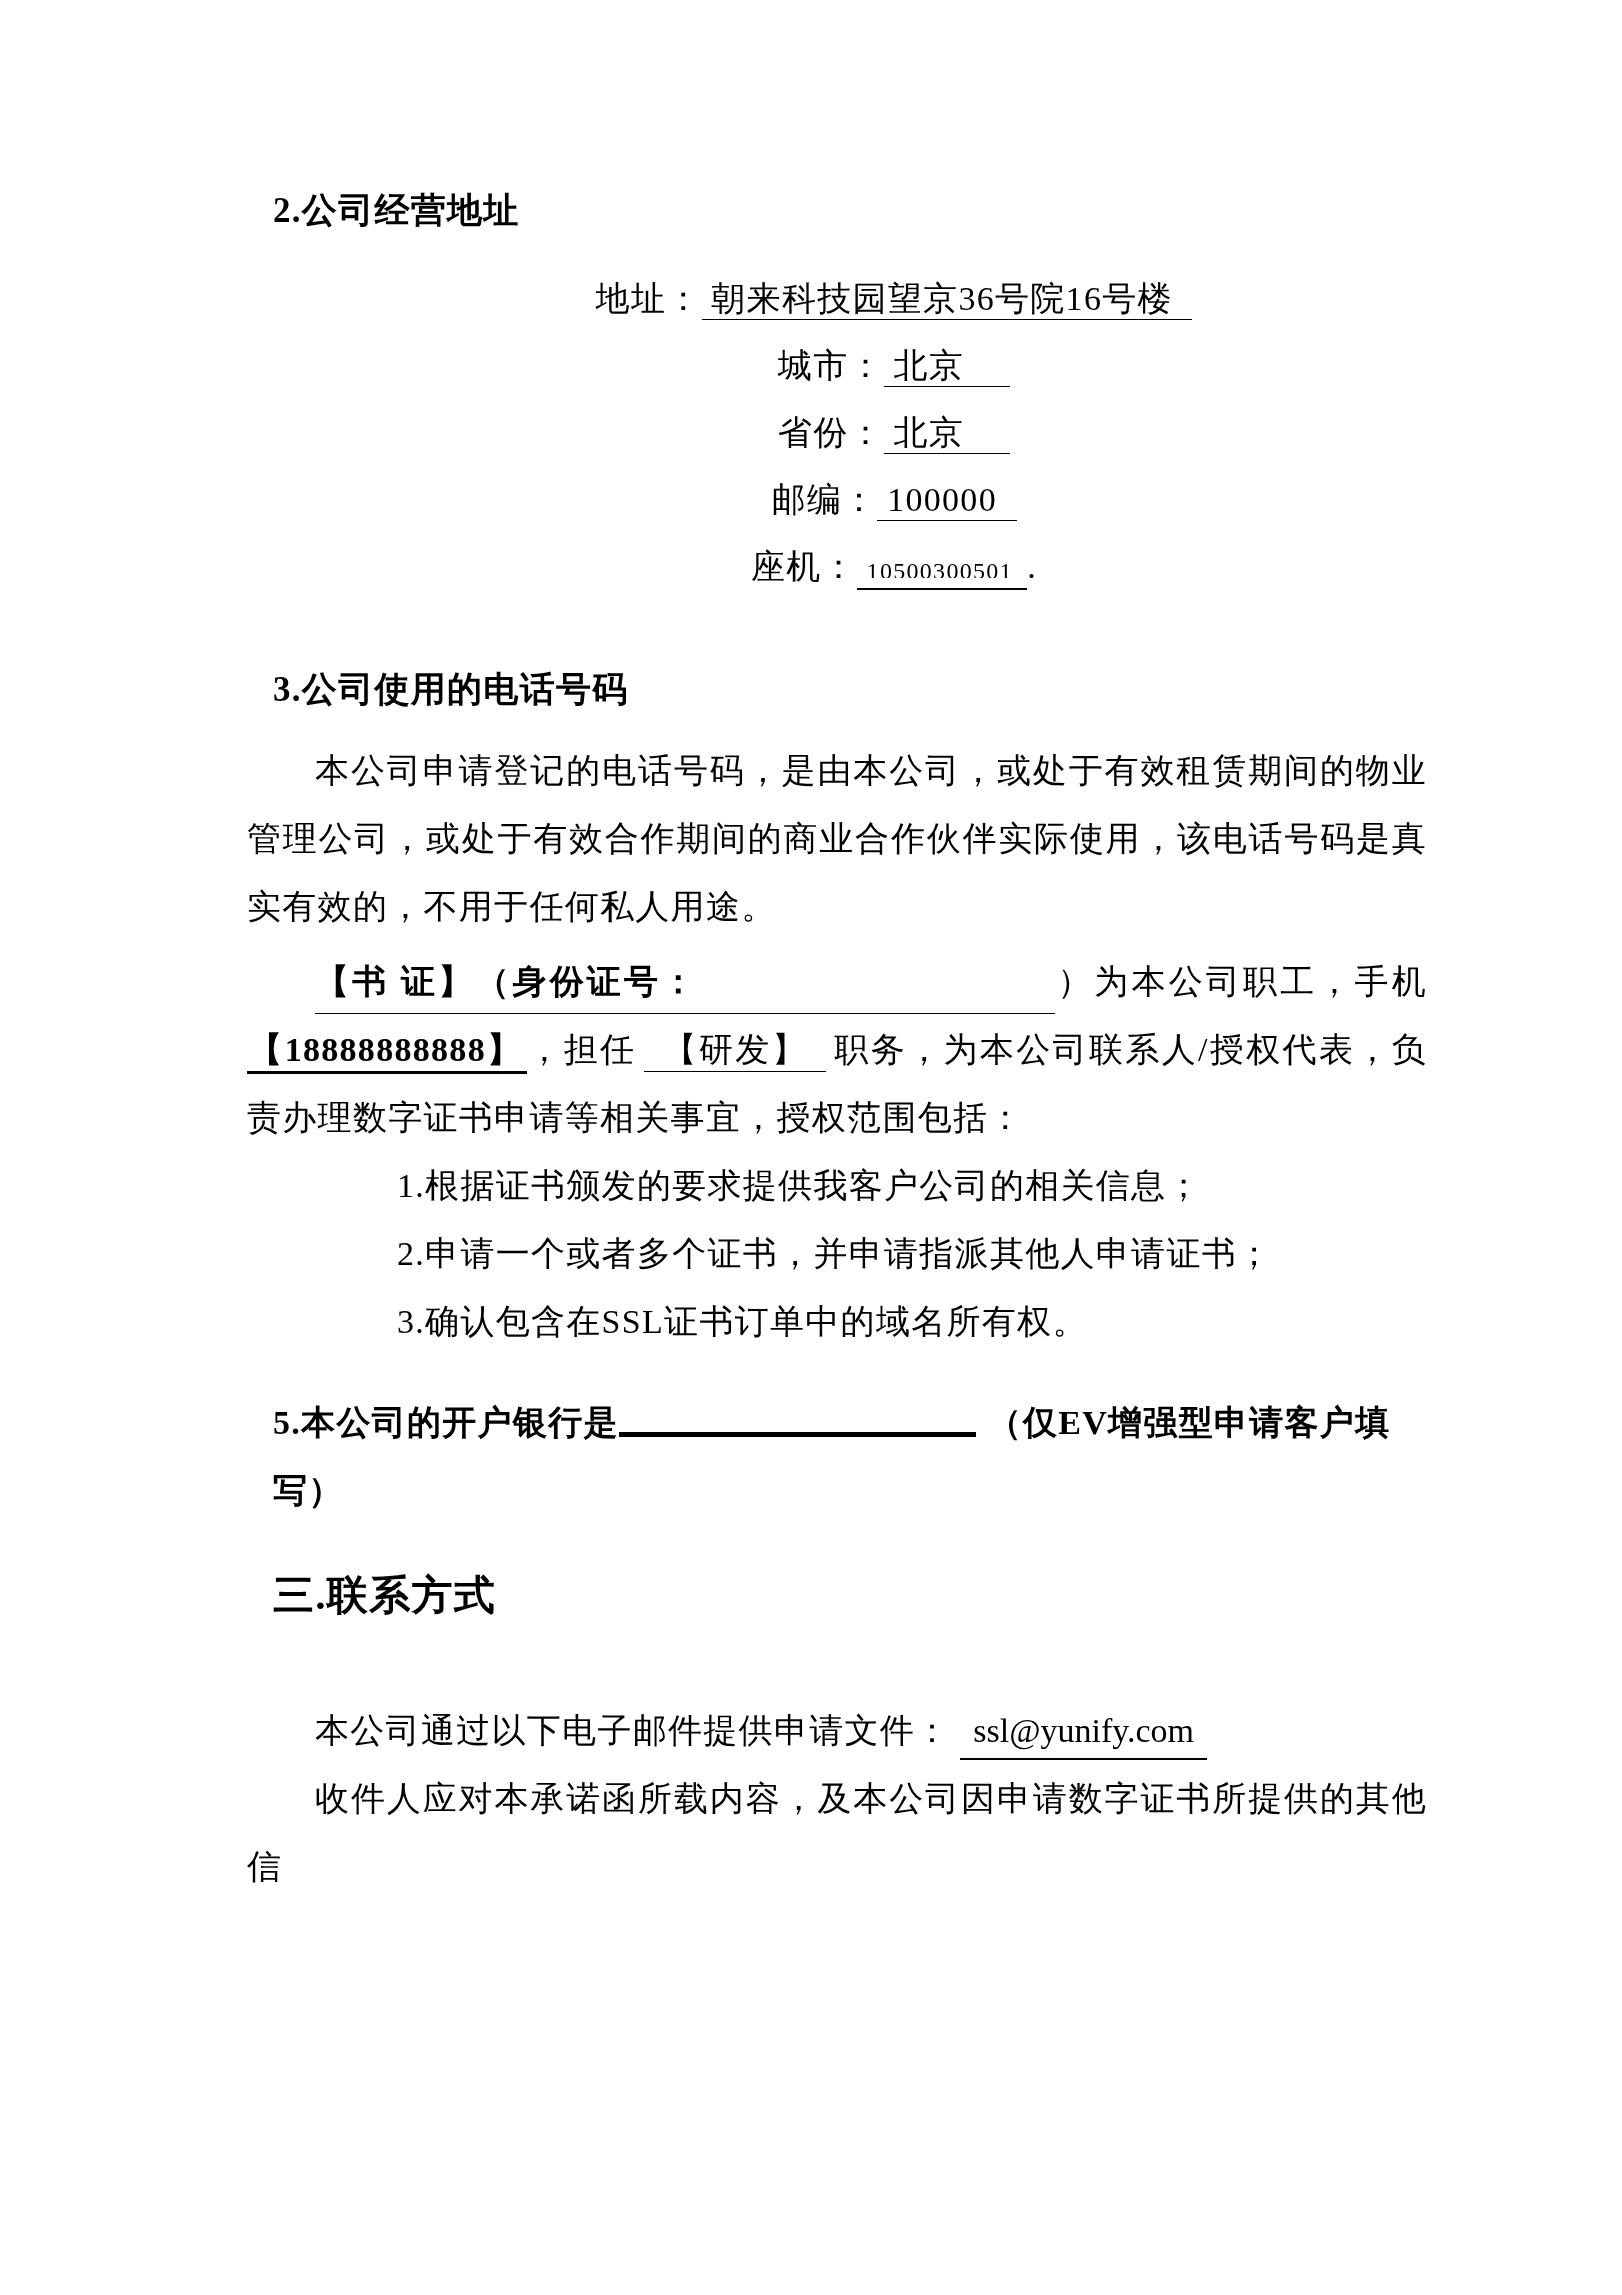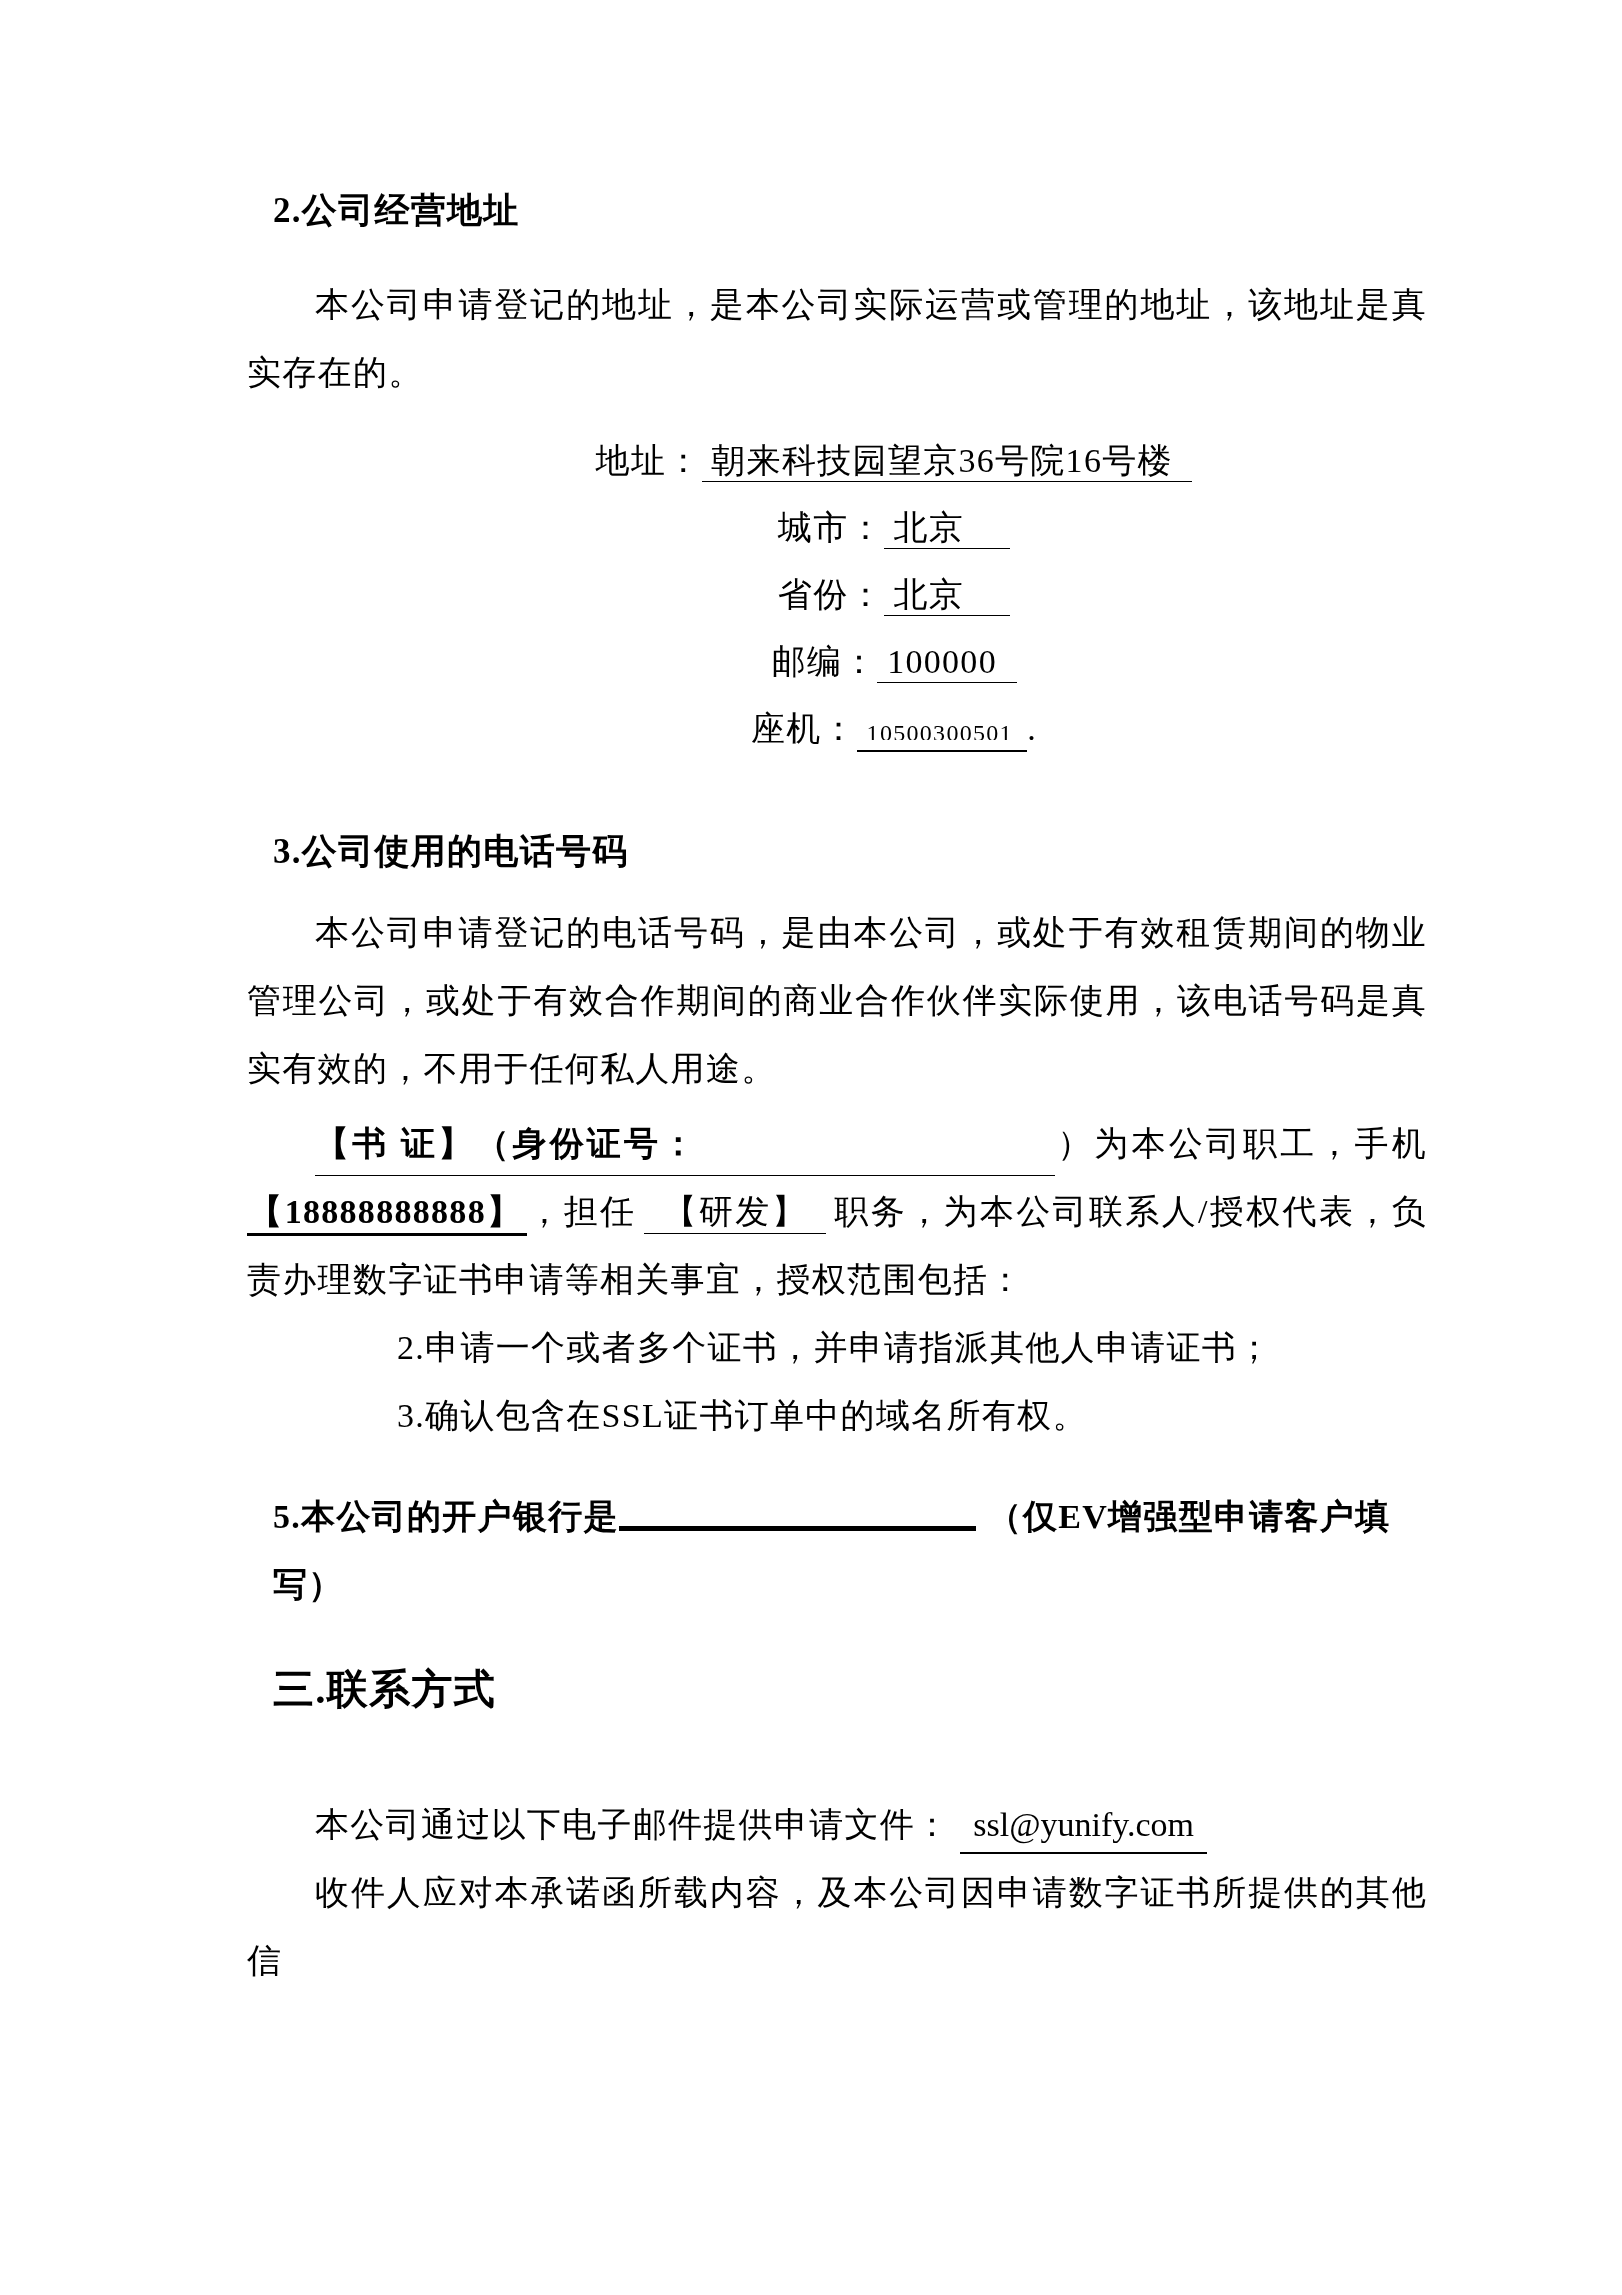--- a/index.html
+++ b/index.html
@@ -46,38 +46,38 @@
   .u-mail{border-bottom:2.6px solid #000;padding:0 13px 9px 13px;letter-spacing:0;}
 </style>
 </head>
 <body>
 
 <div class="page">
   <div class="content">
 
     <div class="sec-heading">2.公司经营地址</div>
 
-    <p class="para sec2-p">本公司申请登记的地址，是本公司实际运营或管理的地址，该地址是真实存在的。</p>
 
     <div class="fields">
       <div class="field-row"><span>地址：</span><span class="u-val">朝来科技园望京36号院16号楼</span></div>
       <div class="field-row"><span>城市：</span><span class="u-val-wide">北京</span></div>
       <div class="field-row"><span>省份：</span><span class="u-val-wide">北京</span></div>
       <div class="field-row"><span>邮编：</span><span class="u-val">100000</span></div>
       <div class="field-row"><span>座机：</span><span class="u-phone"><span class="clip-wrap"><span class="clip-inner">10500300501</span></span></span><span>.</span></div>
     </div>
 
     <div class="sec-heading sec3-h">3.公司使用的电话号码</div>
 
     <p class="para sec3-p">本公司申请登记的电话号码，是由本公司，或处于有效租赁期间的物业管理公司，或处于有效合作期间的商业合作伙伴实际使用，该电话号码是真实有效的，不用于任何私人用途。</p>
 
 
     <p class="para sec4-p"><span class="u-id"><span>【书 证】（身份证号：</span><span class="gap-id"></span></span><span>）为本公司职工，手机</span><span class="u-tel">【18888888888】</span><span>，担任</span><span class="u-role">【研发】</span><span>职务，为本公司联系人/授权代表，负责办理数字证书申请等相关事宜，授权范围包括：</span></p>
 
     <div class="list">
+      <div class="list-item">1.根据证书颁发的要求提供我客户公司的相关信息；</div>
       <div class="list-item">2.申请一个或者多个证书，并申请指派其他人申请证书；</div>
       <div class="list-item">3.确认包含在SSL证书订单中的域名所有权。</div>
     </div>
 
     <p class="para sec5"><span>5.本公司的开户银行是</span><span class="bank-blank"></span><span>（仅EV增强型申请客户填写）</span></p>
 
     <div class="h-three">三.联系方式</div>
 
     <p class="para p-email"><span>本公司通过以下电子邮件提供申请文件：</span> <span class="u-mail">ssl@yunify.com</span></p>
 

